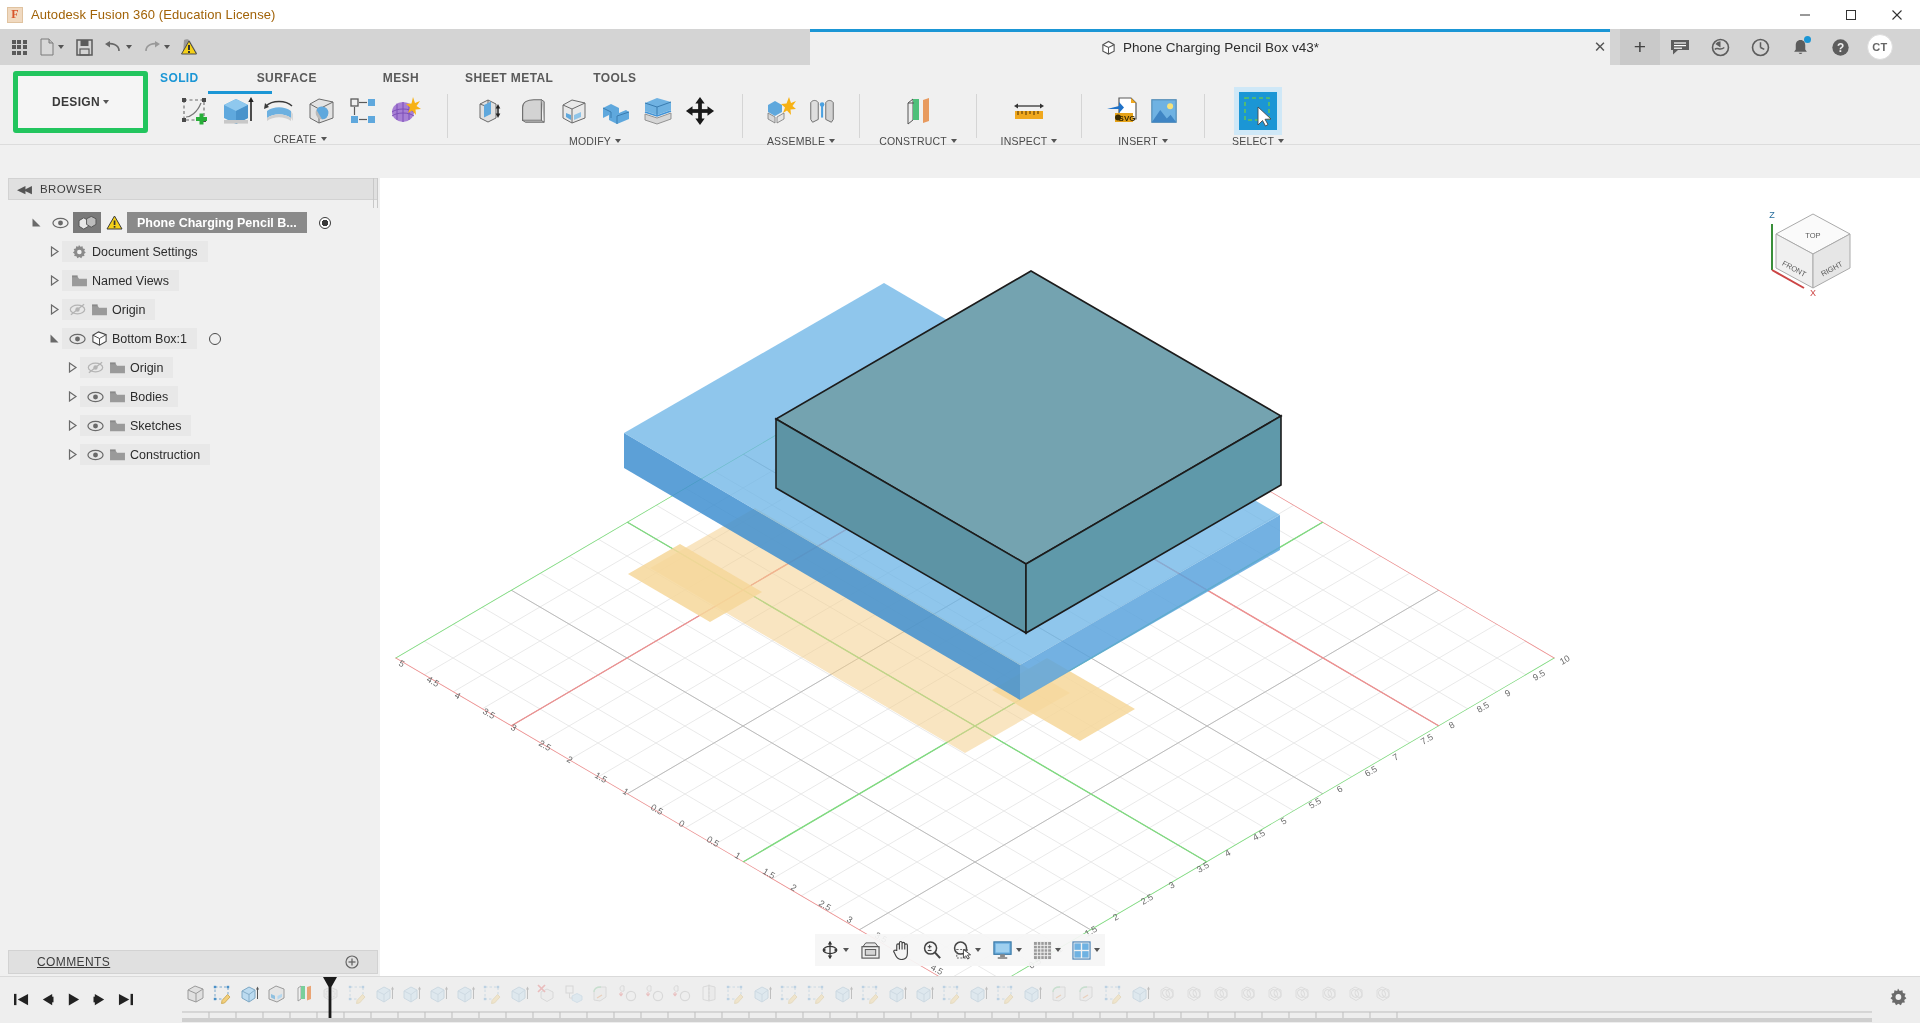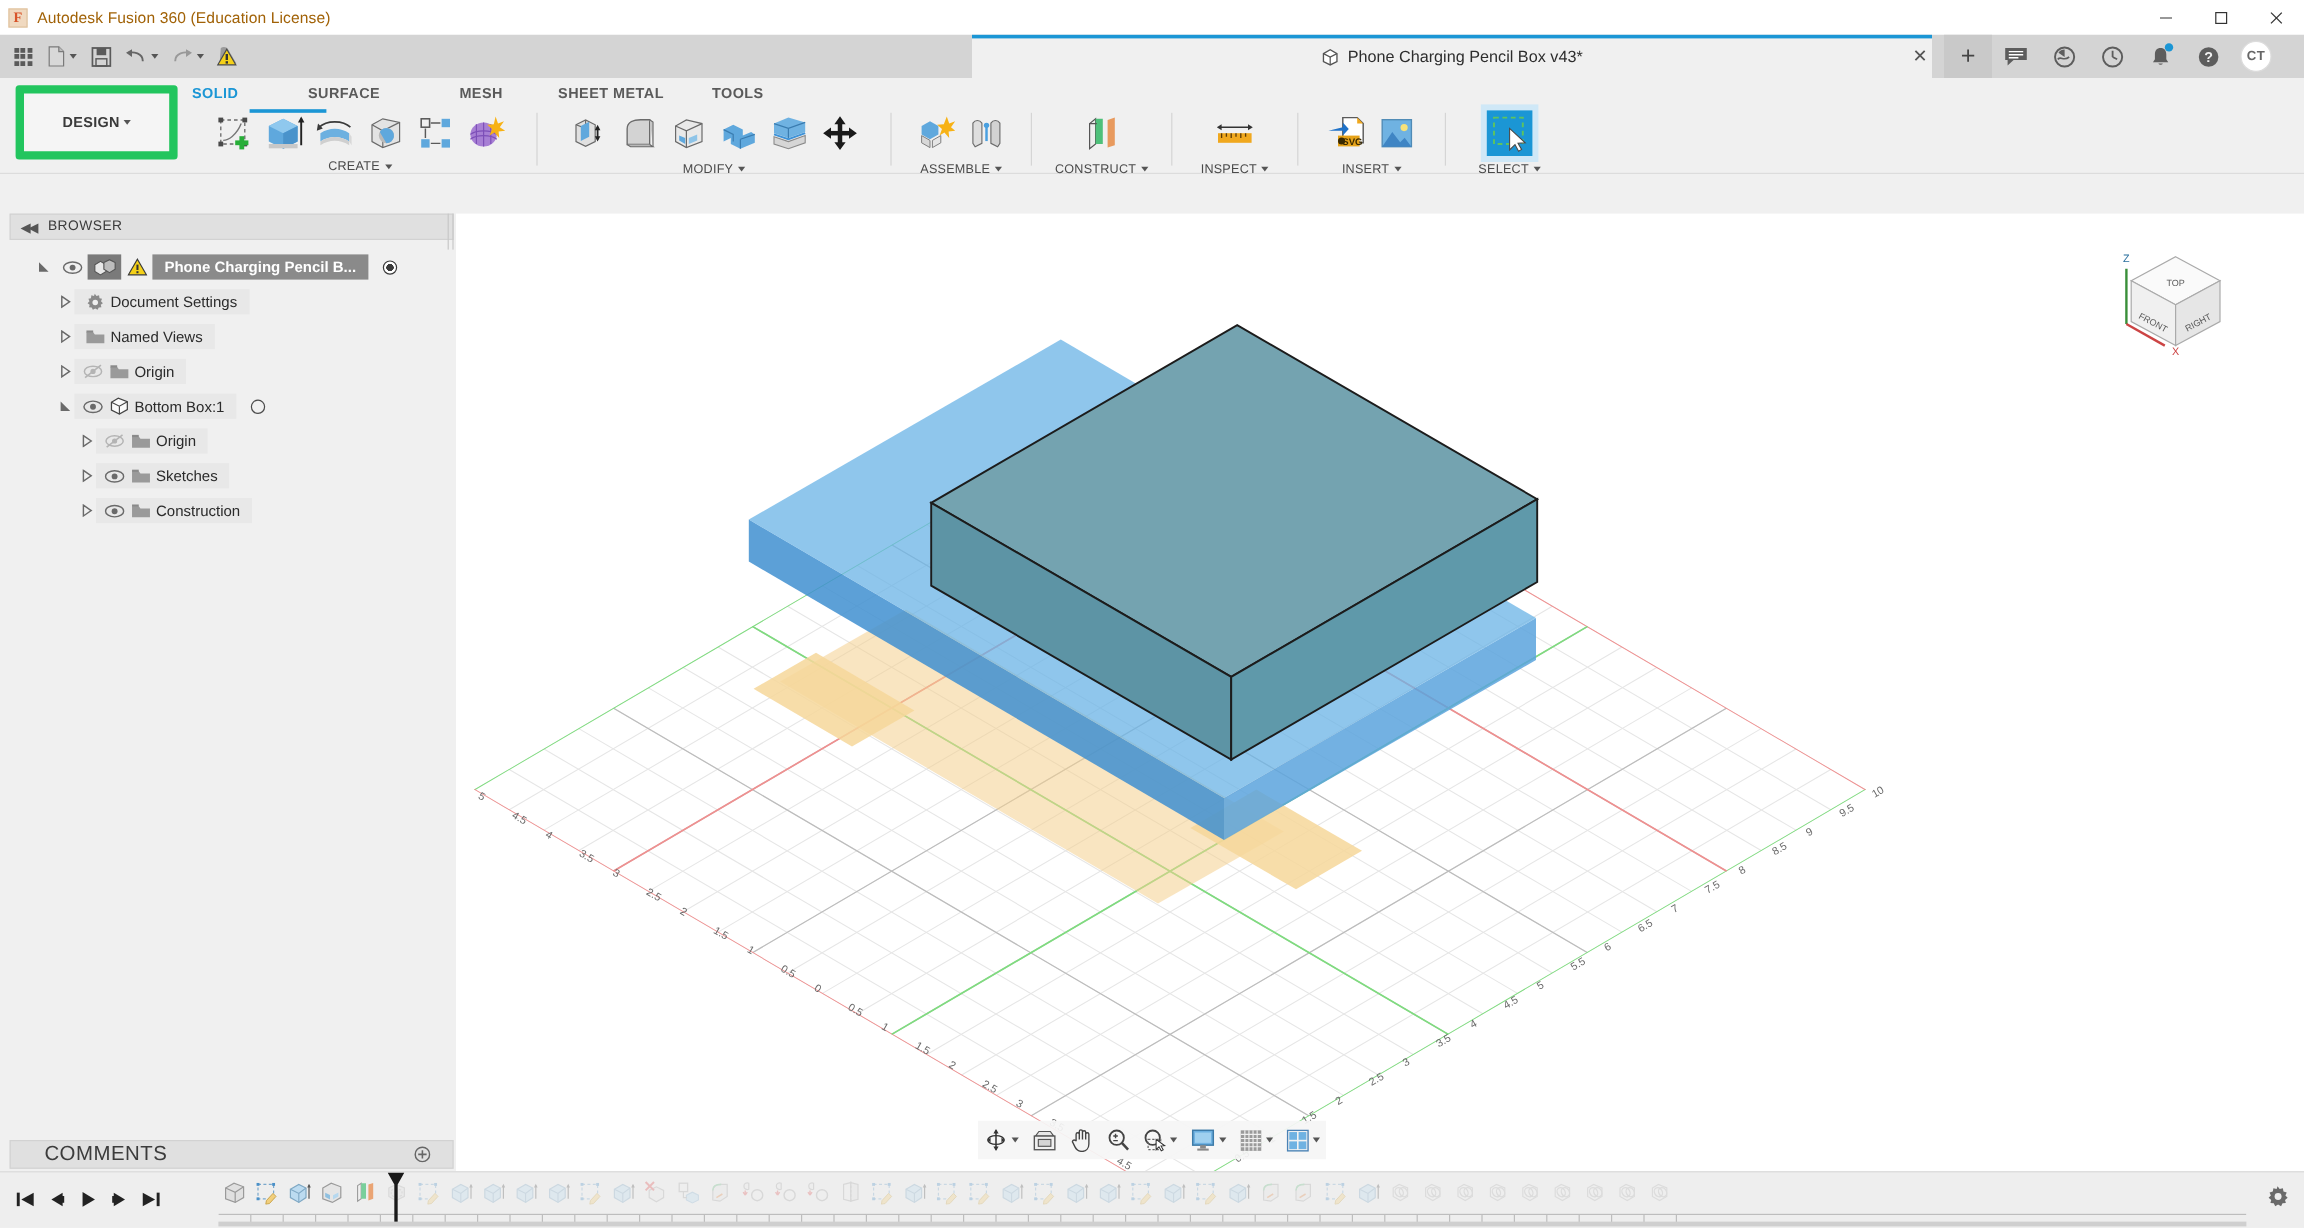--- a/index.html
+++ b/index.html
@@ -98,21 +98,21 @@
               border-radius: 50%; background: #1b96d5; }
 
   
   #ribbon {
     position: absolute; top: 65px; left: 0; width: 1920px; height: 80px;
     background: #f0f0f0;
     border-bottom: 1px solid #dcdcdc;
   }
   #design-box {
     position: absolute; left: 13px; top: 6px; width: 135px; height: 62px;
-    background: #f5f5f5; border: 7px solid #22c55e; border-radius: 3px;
+    background: #f5f5f5; border: 5px solid #22c55e; border-radius: 3px;
     display: flex; align-items: center; justify-content: center;
   }
   #design-box .dl { font-size: 12px; color: #3a3a3a; font-weight: bold; letter-spacing: .3px; }
 
   #tabs-row { position: absolute; left: 160px; top: 0; height: 26px; display: flex; }
   .rtab { font-size: 12px; color: #5a5a5a; font-weight: bold; letter-spacing: .4px;
           padding: 6px 0 0 0; margin-right: 48px; white-space: nowrap; }
   .rtab.active { color: #1b96d5; }
 
   #groups { position: absolute; left: 160px; top: 22px; height: 58px; display: flex; align-items: flex-start; }
@@ -153,21 +153,21 @@
   .trow.root .tlabel { color: #ffffff; font-weight: bold; }
   .circ { width: 12px; height: 12px; border-radius: 50%; border: 1.6px solid #4a4a4a; margin-left: 12px; }
   .circ.filled { border-color:#3a3a3a; background: radial-gradient(circle, #3a3a3a 42%, #fff 45%); }
 
   
   #comments {
     position: absolute; left: 8px; top: 950px; width: 370px; height: 24px;
     background: #e0e0e0; border: 1px solid #d2d2d2;
     display: flex; align-items: center;
   }
-  #comments .ctitle { font-size: 17px; color: #3c3c3c; margin-left: 28px; letter-spacing: .4px; }
+  #comments .ctitle { font-size: 12px; color: #3c3c3c; margin-left: 28px; letter-spacing: .4px; text-decoration: underline; }
   #comments .cplus { position: absolute; right: 18px; width: 14px; height: 14px; }
 
   
   #canvas {
     position: absolute; left: 380px; top: 178px; width: 1540px; height: 798px;
     background: #ffffff; overflow: hidden;
   }
   #canvas svg { position: absolute; top: 0; left: 0; }
 
   
@@ -743,20 +743,42 @@
         <span class="ficon">
           <svg width="17" height="14" viewBox="0 0 18 15">
               <path d="M1 3 H7 L8.5 5 H17 V13 H1 Z" fill="#9a9a9a"></path>
               <rect x="1" y="1.5" width="6" height="2" fill="#8a8a8a"></rect>
             </svg>
         </span>
         <span class="tlabel">Origin</span>
       </span>
     </div>
 
+    <div class="trow" style="padding-left:56px">
+      <span class="arrow">
+        <svg width="11" height="11" viewBox="0 0 11 11">
+            <path d="M2.5 1 L9 5.5 L2.5 10 Z" fill="none" stroke="#6a6a6a" stroke-width="1.2"></path>
+          </svg>
+      </span>
+      <span class="rowbg" style="padding-left:4px">
+        <span class="eye">
+          <svg width="17" height="12" viewBox="0 0 18 12">
+              <ellipse cx="9" cy="6" rx="8" ry="5" fill="none" stroke="#6a6a6a" stroke-width="1.3"></ellipse>
+              <circle cx="9" cy="6" r="2.6" fill="#6a6a6a"></circle>
+            </svg>
+        </span>
+        <span class="ficon">
+          <svg width="17" height="14" viewBox="0 0 18 15">
+              <path d="M1 3 H7 L8.5 5 H17 V13 H1 Z" fill="#9a9a9a"></path>
+              <rect x="1" y="1.5" width="6" height="2" fill="#8a8a8a"></rect>
+            </svg>
+        </span>
+        <span class="tlabel">Bodies</span>
+      </span>
+    </div>
 
     <div class="trow" style="padding-left:56px">
       <span class="arrow">
         <svg width="11" height="11" viewBox="0 0 11 11">
             <path d="M2.5 1 L9 5.5 L2.5 10 Z" fill="none" stroke="#6a6a6a" stroke-width="1.2"></path>
           </svg>
       </span>
       <span class="rowbg" style="padding-left:4px">
         <span class="eye">
           <svg width="17" height="12" viewBox="0 0 18 12">

